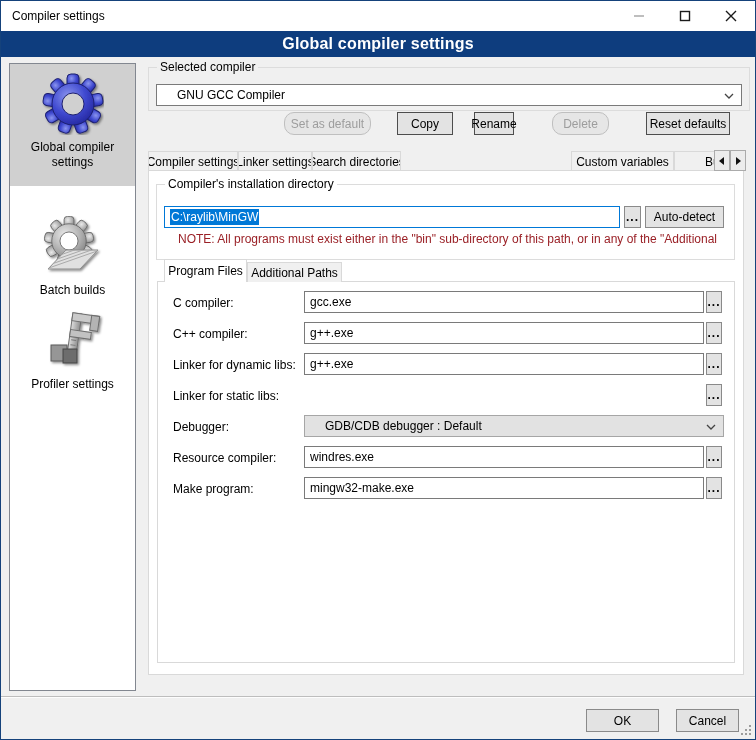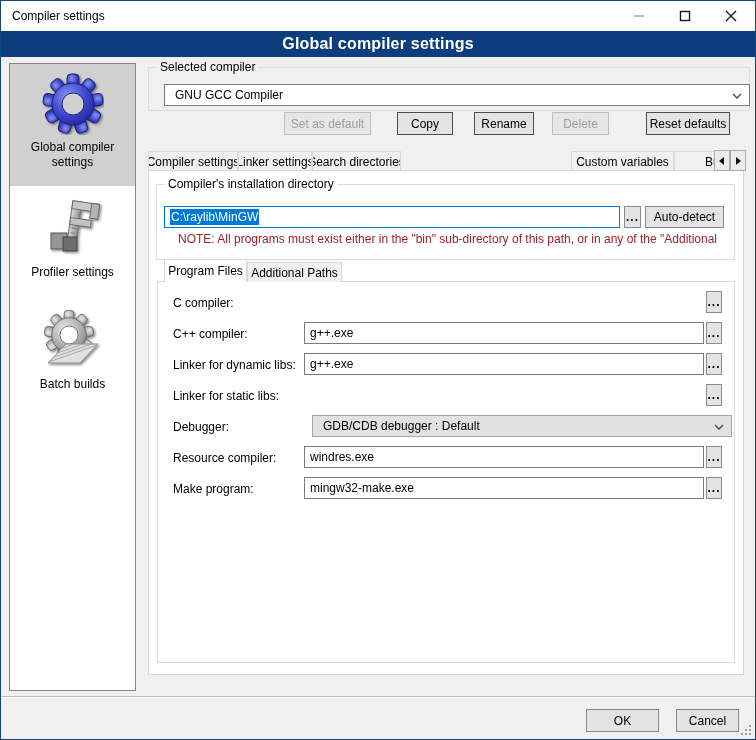--- a/index.html
+++ b/index.html
@@ -28,32 +28,32 @@
   .si-1 { height:122px; background:#d0d0d0; padding-top:9px; }
   .si-2 { margin-top:12px; }
   .si-3 { margin-top:30px; }
   
   .groupbox { position:absolute; border:1px solid #dcdcdc; }
   .gb-label { position:absolute; top:-8px; left:8px; padding:0 3px; font-size:12px; }
   .gb-grey .gb-label { background:#f0f0f0; }
   .gb-white .gb-label { background:#ffffff; }
   
   .combo { position:absolute; background:#fff; border:1px solid #7a7a7a; height:22px;
-           display:flex; align-items:center; padding-left:10px;margin-left:8px; }
+           display:flex; align-items:center; padding-left:20px; }
   .combo.grey { background:#e2e2e2; border-color:#a6a6a6; }
   .combo .chev { position:absolute; right:7px; top:8px; }
   .tinput { position:absolute; background:#fff; border:1px solid #7a7a7a; height:22px;
             display:flex; align-items:center; padding-left:5px; font-size:12px; }
   .tinput.focused { border:1px solid #0078d7; }
   .sel-text { background:#0078d7; color:#fff; padding:1px 1px; }
   .btn { position:absolute; height:23px; background:#e3e3e3; border:1px solid #4d4d4d;
          font-size:12px; display:flex; align-items:center; justify-content:center;
          font-family:"Liberation Sans",sans-serif; }
   .btn.soft { border-color:#8a8a8a; }
-  .btn.disabled { border-color:#bfbfbf; color:#9d9d9d; background:#e6e6e6; }
+  .btn.disabled { border-color:#bfbfbf; color:#9d9d9d; background:#e6e6e6;border-radius:10px; }
   .btn.small { font-weight:bold; letter-spacing:1px; }
   
   .tab { position:absolute; background:#f0f0f0; border:1px solid #d9d9d9; border-bottom:none;
          top:150px; height:20px; display:flex; align-items:center; justify-content:center;
          font-size:12px; overflow:hidden; white-space:nowrap; }
   .tab.active { top:146px; height:24px; background:#fff; z-index:3; }
   .tab-arrow { position:absolute; top:149px; width:16px; height:21px; background:#ececec;
                border:1px solid #ababab; display:flex; align-items:center; justify-content:center; z-index:3; }
   
   .panel-outer { position:absolute; left:147px; top:169px; width:596px; height:505px;
@@ -131,45 +131,20 @@
                 <rect x="-6" y="-30" width="12" height="14" rx="4" transform="rotate(280)"></rect>
                 <rect x="-6" y="-30" width="12" height="14" rx="4" transform="rotate(320)"></rect>
               </g>
               <circle r="21"></circle>
               <circle r="11" fill="#d0d0d0"></circle>
             </g>
           </g>
         </g>
       </svg>
       <span class="lbl">Global compiler settings</span>
-    </div>
-
-    <div class="side-item si-2">
-      <svg width="62" height="62" viewBox="0 0 62 62">
-        <defs>
-          <linearGradient id="gmet" x1="0" y1="0" x2="1" y2="0">
-            <stop offset="0%" stop-color="#dedede"></stop>
-              <stop offset="100%" stop-color="#8f8f8f"></stop>
-          </linearGradient>
-        </defs>
-        <g filter="url(#ds)">
-          <g transform="rotate(8 31 31)">
-            <rect x="27" y="3" width="9" height="46" fill="url(#gmet)" stroke="#6e6e6e"></rect>
-            <rect x="27" y="3" width="27" height="8" fill="#cacaca" stroke="#6e6e6e"></rect>
-            <rect x="46" y="3" width="8" height="15" fill="#b3b3b3" stroke="#6e6e6e"></rect>
-            <rect x="27" y="20" width="21" height="7" fill="#c2c2c2" stroke="#6e6e6e"></rect>
-            <line x1="29" y1="30" x2="34" y2="30" stroke="#777"></line>
-            <line x1="29" y1="35" x2="34" y2="35" stroke="#777"></line>
-            <line x1="29" y1="40" x2="34" y2="40" stroke="#777"></line>
-          </g>
-          <rect x="9" y="35" width="16" height="16" fill="#969696" stroke="#5b5b5b"></rect>
-          <rect x="21" y="39" width="14" height="14" fill="#6d6d6d" stroke="#474747"></rect>
-        </g>
-      </svg>
-      <span class="lbl">Profiler settings</span>
     </div>
 
     <div class="side-item si-3">
       <svg width="62" height="62" viewBox="0 0 62 62">
         <defs>
           <radialGradient id="ggrey" cx="38%" cy="32%" r="75%">
             <stop offset="0%" stop-color="#e9e9e9"></stop>
               <stop offset="60%" stop-color="#b1b1b1"></stop>
               <stop offset="100%" stop-color="#848484"></stop>
           </radialGradient>
@@ -200,35 +175,60 @@
             <line x1="4" y1="50" x2="58" y2="31"></line>
             <line x1="4" y1="47" x2="58" y2="28"></line>
             <line x1="4" y1="44" x2="58" y2="25"></line>
             <line x1="4" y1="53" x2="58" y2="34"></line>
             <line x1="4" y1="41" x2="58" y2="22"></line>
           </g>
         </g>
       </svg>
       <span class="lbl">Batch builds</span>
     </div>
+
+    <div class="side-item si-2">
+      <svg width="62" height="62" viewBox="0 0 62 62">
+        <defs>
+          <linearGradient id="gmet" x1="0" y1="0" x2="1" y2="0">
+            <stop offset="0%" stop-color="#dedede"></stop>
+              <stop offset="100%" stop-color="#8f8f8f"></stop>
+          </linearGradient>
+        </defs>
+        <g filter="url(#ds)">
+          <g transform="rotate(8 31 31)">
+            <rect x="27" y="3" width="9" height="46" fill="url(#gmet)" stroke="#6e6e6e"></rect>
+            <rect x="27" y="3" width="27" height="8" fill="#cacaca" stroke="#6e6e6e"></rect>
+            <rect x="46" y="3" width="8" height="15" fill="#b3b3b3" stroke="#6e6e6e"></rect>
+            <rect x="27" y="20" width="21" height="7" fill="#c2c2c2" stroke="#6e6e6e"></rect>
+            <line x1="29" y1="30" x2="34" y2="30" stroke="#777"></line>
+            <line x1="29" y1="35" x2="34" y2="35" stroke="#777"></line>
+            <line x1="29" y1="40" x2="34" y2="40" stroke="#777"></line>
+          </g>
+          <rect x="9" y="35" width="16" height="16" fill="#969696" stroke="#5b5b5b"></rect>
+          <rect x="21" y="39" width="14" height="14" fill="#6d6d6d" stroke="#474747"></rect>
+        </g>
+      </svg>
+      <span class="lbl">Profiler settings</span>
+    </div>
   </div>
 
   <div class="groupbox gb-grey" style="left:147px; top:66px; width:602px; height:44px;">
     <span class="gb-label">Selected compiler</span>
   </div>
   <div class="combo" style="left:155px; top:83px; width:586px;">
     <span>GNU GCC Compiler</span>
     <svg class="chev" width="10" height="6">
         <polyline points="1,1 5,5 9,1" fill="none" stroke="#444" stroke-width="1.3"></polyline>
       </svg>
   </div>
 
   <div class="btn disabled" style="left:283px; top:111px; width:87px;">Set as default</div>
   <div class="btn" style="left:396px; top:111px; width:56px;">Copy</div>
-  <div class="btn" style="left:473px; top:111px; width:60px;">Rename</div>
+  <div class="btn" style="left:473px; top:111px; width:40px;">Rename</div>
   <div class="btn disabled" style="left:551px; top:111px; width:57px;">Delete</div>
   <div class="btn" style="left:645px; top:111px; width:84px;">Reset defaults</div>
 
   <div class="tab" style="left:147px; width:90px;">Compiler settings</div>
   <div class="tab" style="left:237px; width:74px;">Linker settings</div>
   <div class="tab" style="left:311px; width:89px;">Search directories</div>
   <div class="tab" style="left:570px; width:103px;">Custom variables</div>
   <div class="tab" style="left:673px; width:20px;padding-left:43px;">Builc</div>
   <div class="tab-arrow" style="left:713px;">
     <svg width="6" height="8">
@@ -251,20 +251,23 @@
   </div>
   <div class="btn soft small" style="left:623px; top:205px; width:17px; height:22px; z-index:2;">...</div>
   <div class="btn soft" style="left:644px; top:205px; width:79px; height:22px; z-index:2;">Auto-detect</div>
   <div class="note">NOTE: All programs must exist either in the "bin" sub-directory of this path, or in any of the "Additional</div>
 
   <div class="subtab active" style="left:163px; top:258px; width:83px; height:23px;">Program Files</div>
   <div class="subtab" style="left:246px; top:261px; width:95px; height:20px;">Additional Paths</div>
   <div class="panel-inner"></div>
 
   <span class="frm-label" style="top:295px;">C compiler:</span>
+  <div class="tinput z2" style="left:303px; top:290px; width:400px;">
+      <span>gcc.exe</span>
+    </div>
   <div class="btn soft small" style="left:705px; top:290px; width:16px; height:22px; z-index:2;">...</div>
 
   <span class="frm-label" style="top:326px;">C++ compiler:</span>
   <div class="tinput z2" style="left:303px; top:321px; width:400px;">
       <span>g++.exe</span>
     </div>
   <div class="btn soft small" style="left:705px; top:321px; width:16px; height:22px; z-index:2;">...</div>
 
   <span class="frm-label" style="top:357px;">Linker for dynamic libs:</span>
   <div class="tinput z2" style="left:303px; top:352px; width:400px;">

